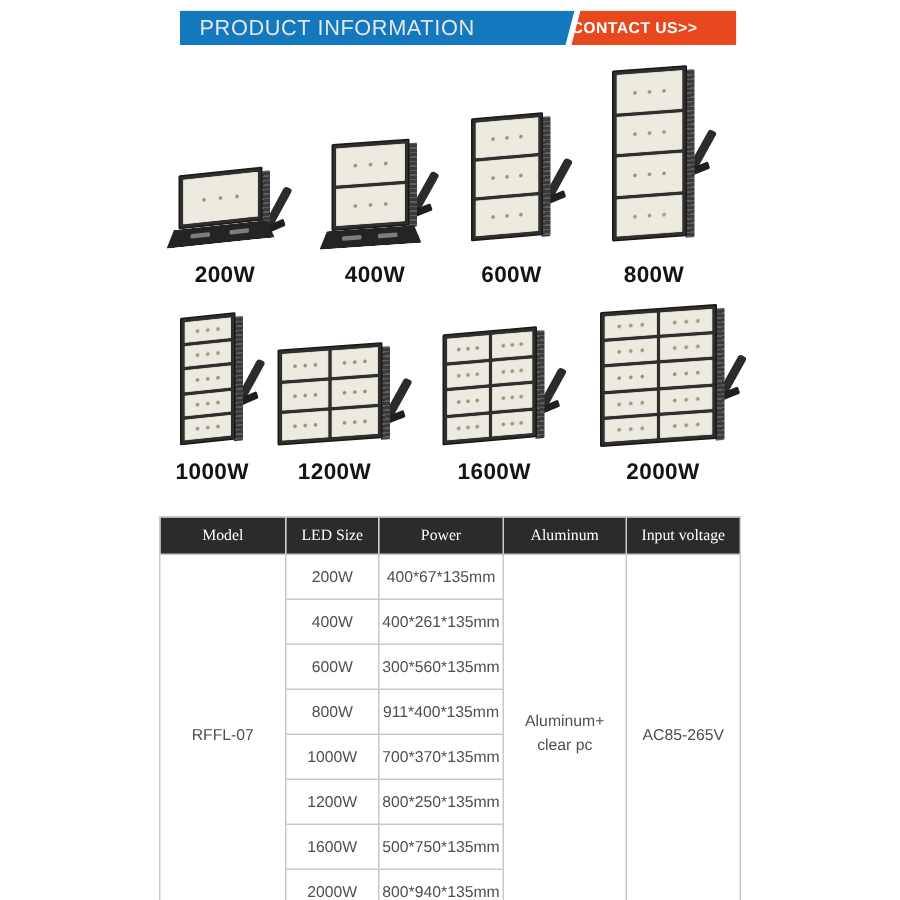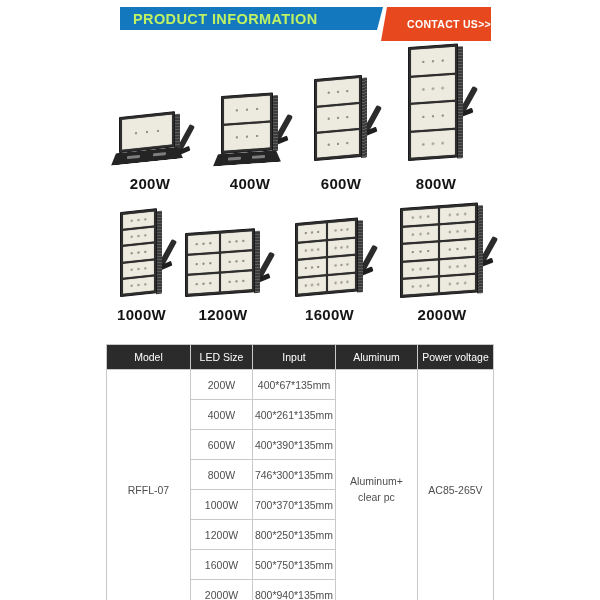--- a/index.html
+++ b/index.html
@@ -3,25 +3,25 @@
 <meta charset="utf-8">
 <style>
   html,body{margin:0;padding:0;background:#fff;}
   body{width:600px;height:600px;position:relative;overflow:hidden;
        font-family:"Liberation Sans", sans-serif;}
 
   
   .bar-blue{position:absolute;left:120px;top:7px;width:263px;height:23px;
     background:#1478be;clip-path:polygon(0 0,100% 0,calc(100% - 6px) 100%,0 100%);
     display:flex;align-items:center;}
-  .bar-blue span{color:#bef264;font-weight:bold;font-size:14.5px;letter-spacing:.4px;
+  .bar-blue span{color:#e5e5e5;font-weight:normal;font-size:14.5px;letter-spacing:.4px;
     padding-left:13px;white-space:nowrap;}
-  .bar-orange{position:absolute;left:381px;top:7px;width:110px;height:34px;
+  .bar-orange{position:absolute;left:381px;top:7px;width:110px;height:23px;
     background:#e8481d;clip-path:polygon(6px 0,100% 0,100% 100%,0 100%);
-    display:flex;align-items:center;justify-content:flex-end;cursor:pointer;}
+    display:flex;align-items:center;justify-content:flex-start;cursor:pointer;}
   .bar-orange span{color:#fff;font-weight:bold;font-size:10.5px;letter-spacing:.3px;
     white-space:nowrap;}
 
   
   .panel{position:absolute;}
   .face{position:absolute;left:0;top:0;width:100%;height:100%;
     background:#2e2e2e;border:1px solid #191919;border-radius:1px;
     display:grid;gap:2px;padding:2px;box-sizing:border-box;z-index:2;}
   .module{background:
       radial-gradient(circle at 28% 50%, #9a9488 0 .8px, transparent 1.6px),
@@ -40,21 +40,21 @@
     background:#242424;clip-path:polygon(5px 0,calc(100% - 5px) 0,100% 100%,0 100%);}
   .slot{position:absolute;top:4px;width:13px;height:3px;background:#7d7d7d;
     border-radius:1px;}
   .plabel{position:absolute;width:90px;text-align:center;font-weight:bold;
     font-size:15px;color:#141414;letter-spacing:.3px;}
 
   
   table.spec{position:absolute;left:106px;top:344px;width:387px;
     border-collapse:collapse;table-layout:fixed;}
   table.spec th{background:#2b2b2b;color:#fff;font-weight:400;font-size:10.5px;
-    height:22px;border:1px solid #c9c9c9;}
+    height:22px;border:1px solid #c9c9c9;font-family:Liberation Serif, serif;}
   table.spec td{font-size:10.5px;color:#4e4e4e;text-align:center;
     vertical-align:middle;height:27px;border:1px solid #c9c9c9;background:#fff;}
   td.material-cell{padding:0 12px;line-height:1.45;}
 </style>
 </head>
 <body>
 
 <div class="bar-blue">
   <span>PRODUCT INFORMATION</span>
 </div>
@@ -181,44 +181,44 @@
     <col style="width:84px">
       <col style="width:62px">
       <col style="width:83px">
     <col style="width:82px">
       <col style="width:76px">
   </colgroup>
   <thead id="spec-head">
       <tr>
         <th>Model</th>
         <th>LED Size</th>
-        <th>Input</th>
+        <th>Power</th>
         <th>Aluminum</th>
-        <th>Power voltage</th>
+        <th>Input voltage</th>
       </tr>
     </thead>
   <tbody id="spec-body">
       <tr>
         <td rowspan="8">RFFL-07</td>
         <td>200W</td>
         <td>400*67*135mm</td>
         <td rowspan="8" class="material-cell">Aluminum+ clear pc</td>
         <td rowspan="8">AC85-265V</td>
       </tr>
       <tr>
         <td>400W</td>
         <td>400*261*135mm</td>
       </tr>
       <tr>
         <td>600W</td>
-        <td>400*390*135mm</td>
+        <td>300*560*135mm</td>
       </tr>
       <tr>
         <td>800W</td>
-        <td>746*300*135mm</td>
+        <td>911*400*135mm</td>
       </tr>
       <tr>
         <td>1000W</td>
         <td>700*370*135mm</td>
       </tr>
       <tr>
         <td>1200W</td>
         <td>800*250*135mm</td>
       </tr>
       <tr>

